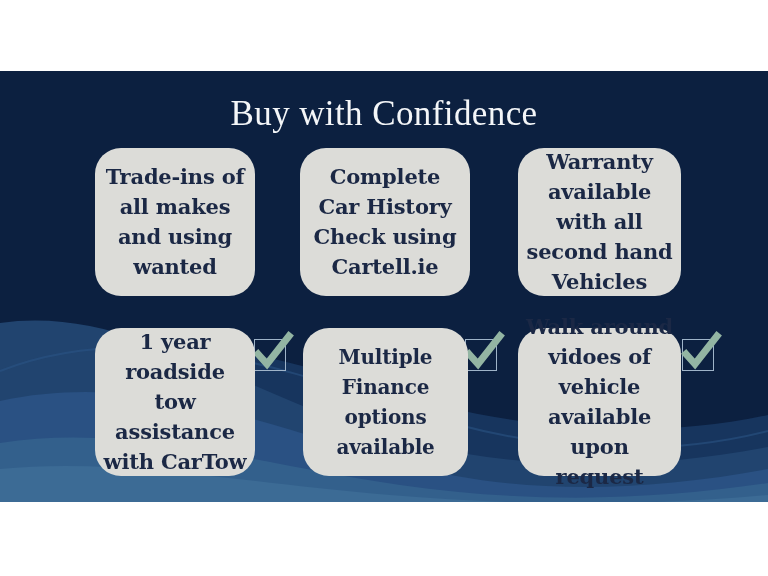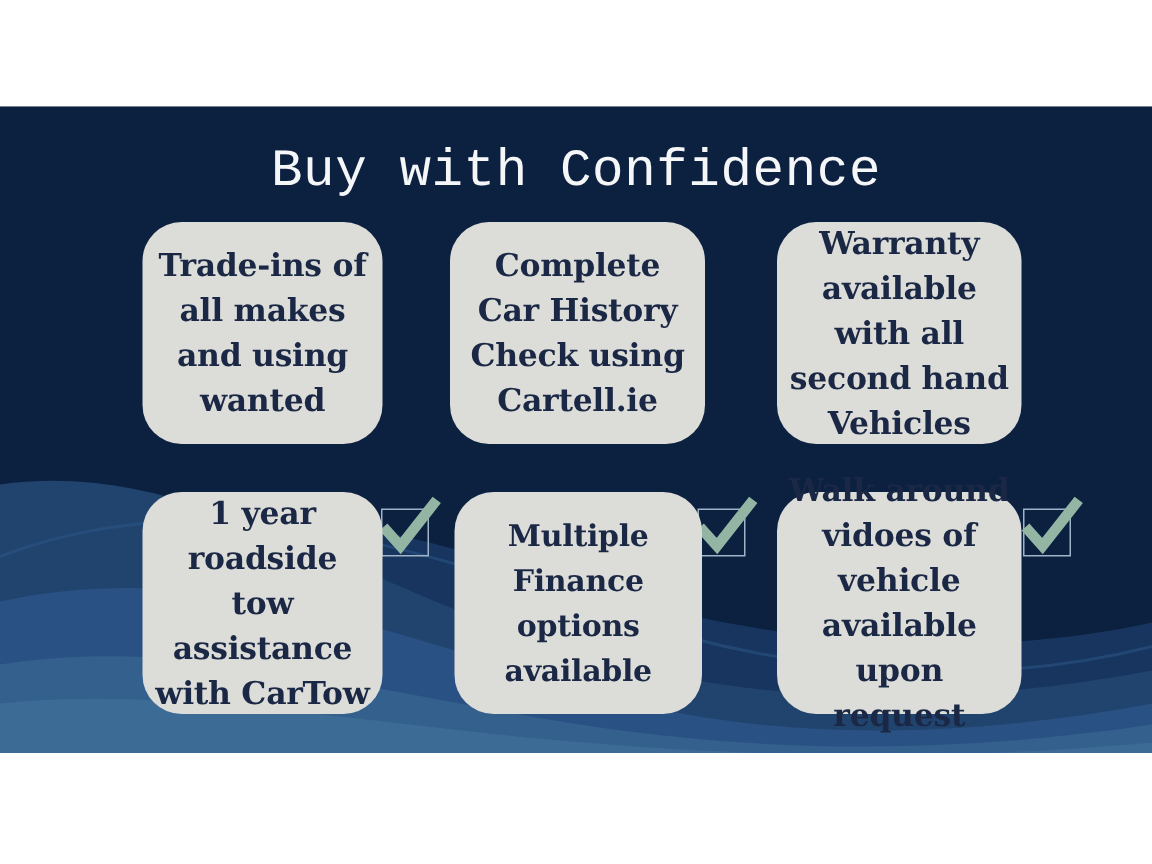--- a/index.html
+++ b/index.html
@@ -41,21 +41,21 @@
   }
 
   
   #title {
     position: absolute;
     left: 0;
     top: 21px;
     width: 768px;
     text-align: center;
     color: #f4f6f8;
-    font-family: Liberation Mono, monospace;
+    font-family: Liberation Serif, serif;
     font-size: 35px;
     font-weight: 400;
     letter-spacing: 0.4px;
     line-height: 44px;
     white-space: nowrap;
   }
 
   
   .card {
     position: absolute;

